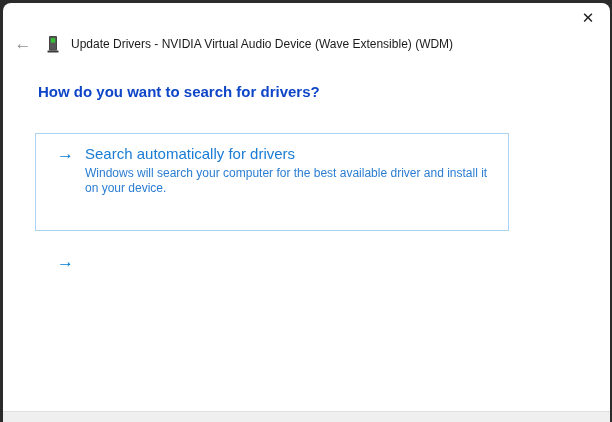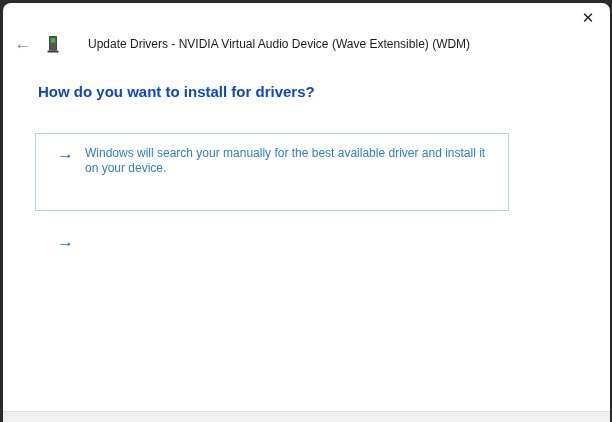--- a/index.html
+++ b/index.html
@@ -50,21 +50,21 @@
     color: #8d8d8d;
     background: transparent;
     border: none;
   }
   .device-icon {
     margin-left: 10px;
     width: 16px; height: 19px;
     display: inline-block;
   }
   .wizard-title {
-    margin-left: 27px;
+    margin-left: 10px;
     font-size: 12px;
     color: #1b1b1b;
     white-space: nowrap;
   }
   
   .content {
     padding: 26px 0 0 32px;
   }
   .heading {
     font-size: 15px;
@@ -139,28 +139,29 @@
           <rect x="4" y="1" width="8" height="14.5" rx="1" fill="#444444"></rect>
           <rect x="5" y="2" width="6" height="12.5" fill="#565656"></rect>
           <rect x="5.8" y="3.2" width="4.4" height="4.4" fill="#35c135"></rect>
           <rect x="2.5" y="15.5" width="11" height="2" rx="0.5" fill="#3a3a3a"></rect>
         </svg>
       </span>
       <span class="wizard-title">Update Drivers - NVIDIA Virtual Audio Device (Wave Extensible) (WDM)</span>
     </div>
 
     <div class="content">
-      <h1 class="heading">How do you want to install for drivers?</h1>
+      <h1 class="heading">How do you want to search for drivers?</h1>
 
       <div class="options">
 
         <div class="option highlighted">
           <span class="option-arrow">→</span>
           <span class="option-text">
-            <div class="option-desc">Windows will search your manually for the best available driver and install it on your device.</div>
+            <span class="option-title">Search automatically for drivers</span>
+            <div class="option-desc">Windows will search your computer for the best available driver and install it on your device.</div>
           </span>
         </div>
 
         <div class="option">
           <span class="option-arrow">→</span>
           <span class="option-text">
           </span>
         </div>
 
       </div>

